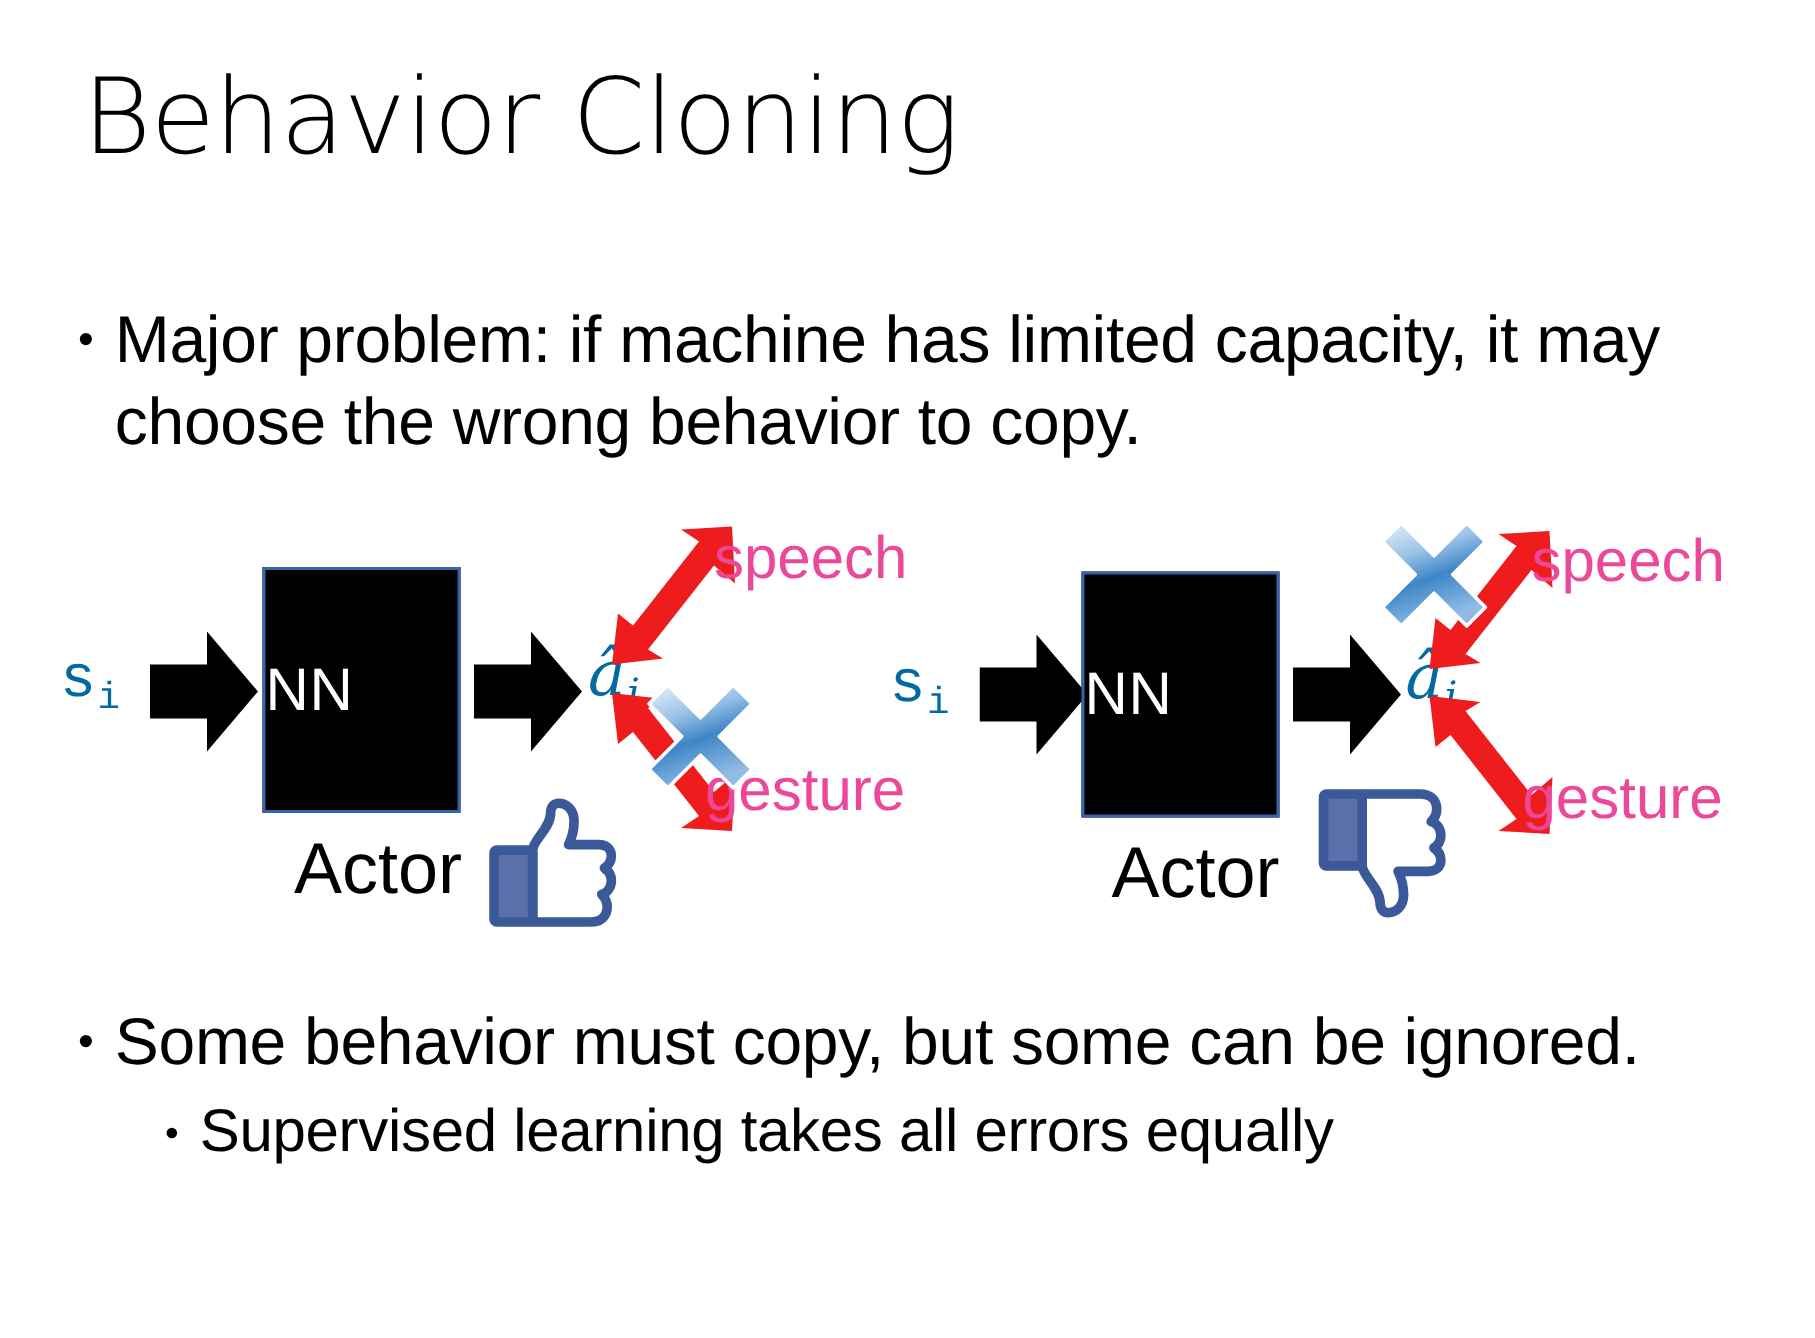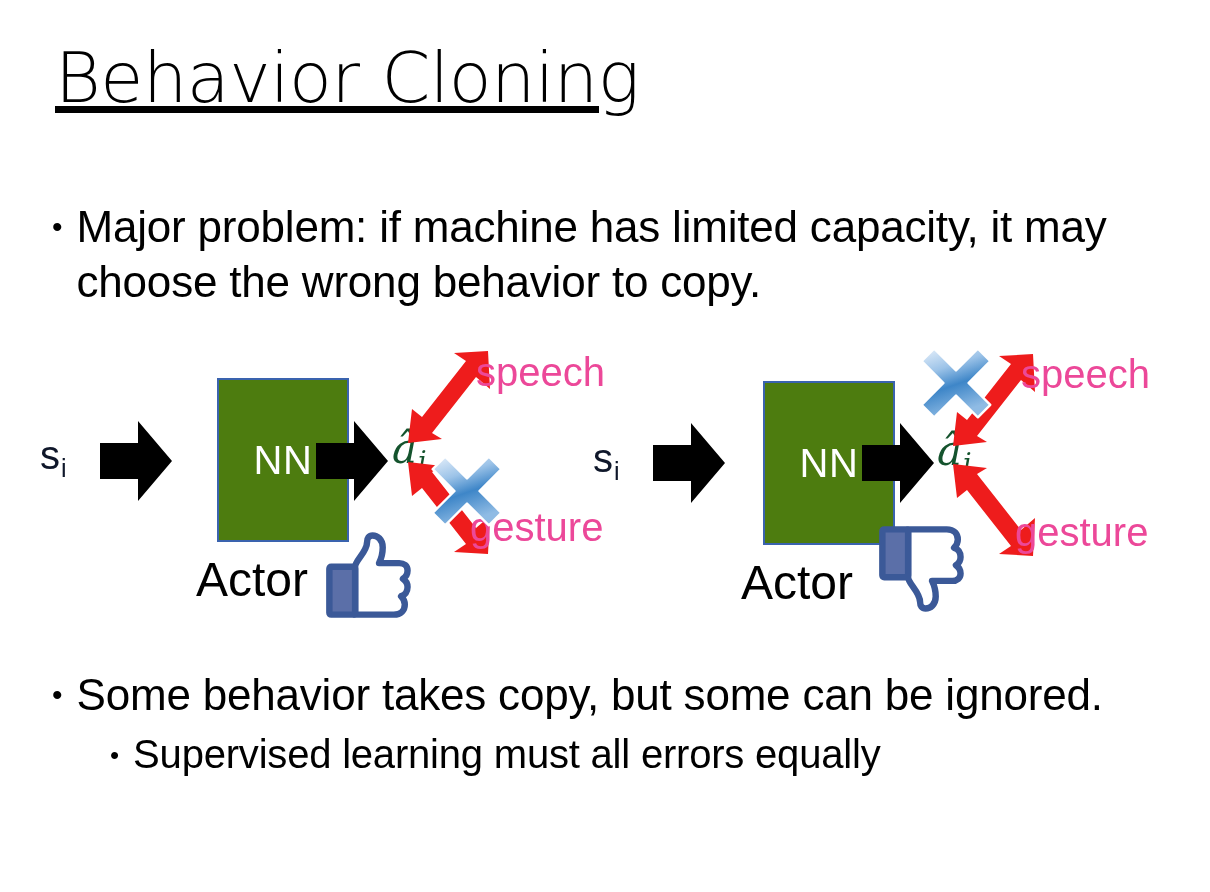--- a/index.html
+++ b/index.html
@@ -25,21 +25,20 @@
     left: 55px;
     top: 42px;
     font-family: "DejaVu Sans", "Liberation Sans", sans-serif;
     font-size: 70px;
     font-weight: 300;
     font-stretch: condensed;
     color: #000000;
     letter-spacing: -0.5px;
     line-height: 1.05;
     white-space: nowrap;
-    text-decoration: underline;
   }
 
   
   .bullet-block {
     position: absolute;
     color: #000000;
     font-family: "Liberation Sans", sans-serif;
   }
   .bullet-row {
     display: flex;
@@ -71,47 +70,45 @@
     position: absolute;
     top: 330px;
     height: 310px;
     width: 600px;
   }
   #diagram-left  { left: 10px; }
   #diagram-right { left: 565px; }
 
   .state-label {
     position: absolute;
-    font-family: Liberation Sans, sans-serif;
+    font-family: Liberation Mono, monospace;
     font-size: 40px;
-    color: #0f172a;
+    color: #0369a1;
     line-height: 1;
   }
   .state-label .sub {
     font-size: 25px;
     vertical-align: -0.32em;
     margin-left: 1px;
   }
 
   .block-arrow {
     position: absolute;
     width: 72px;
     height: 86px;
   }
   .block-arrow svg { display: block; width: 100%; height: 100%; }
 
   .nn-box {
     position: absolute;
-    background: #4d7c0f;
+    background: #000000;
     border: 2px solid #3A63AE;
     box-sizing: border-box;
     display: flex;
     align-items: center;
-    justify-content: center;
-    margin-left: 42px;
   }
   .nn-label {
     color: #ffffff;
     font-family: "Liberation Sans", sans-serif;
     font-size: 40px;
     letter-spacing: 0.5px;
   }
 
   .actor-label {
     position: absolute;
@@ -119,21 +116,21 @@
     font-size: 48px;
     color: #000000;
     white-space: nowrap;
   }
 
   .action-label {
     position: absolute;
     font-family: "DejaVu Serif", "Liberation Serif", serif;
     font-style: italic;
     font-size: 42px;
-    color: #14532d;
+    color: #0369a1;
     line-height: 1;
     white-space: nowrap;
   }
   .action-label .sub {
     font-size: 27px;
     vertical-align: -0.3em;
     margin-left: 1px;
   }
 
   .red-arrow {
@@ -326,24 +323,24 @@
                    C51,6 49,9 49,13 C49,24 36,33 36,40 Z"></path>
           <rect x="8" y="40" width="28" height="52" rx="2" fill="#5B6FA8"></rect>
         </g>
       </svg>
     </div>
   </div>
 
   <div class="bullet-block" id="bullet-bottom-1">
     <div class="bullet-row">
       <span class="bullet-dot">•</span>
-      <span class="bullet-text">Some behavior takes copy, but some can be ignored.</span>
+      <span class="bullet-text">Some behavior must copy, but some can be ignored.</span>
     </div>
   </div>
 
   <div class="bullet-block" id="bullet-bottom-2">
     <div class="bullet-row">
       <span class="bullet-dot">•</span>
-      <span class="bullet-text">Supervised learning must all errors equally</span>
+      <span class="bullet-text">Supervised learning takes all errors equally</span>
     </div>
   </div>
 
 </div>
 
 </body></html>

